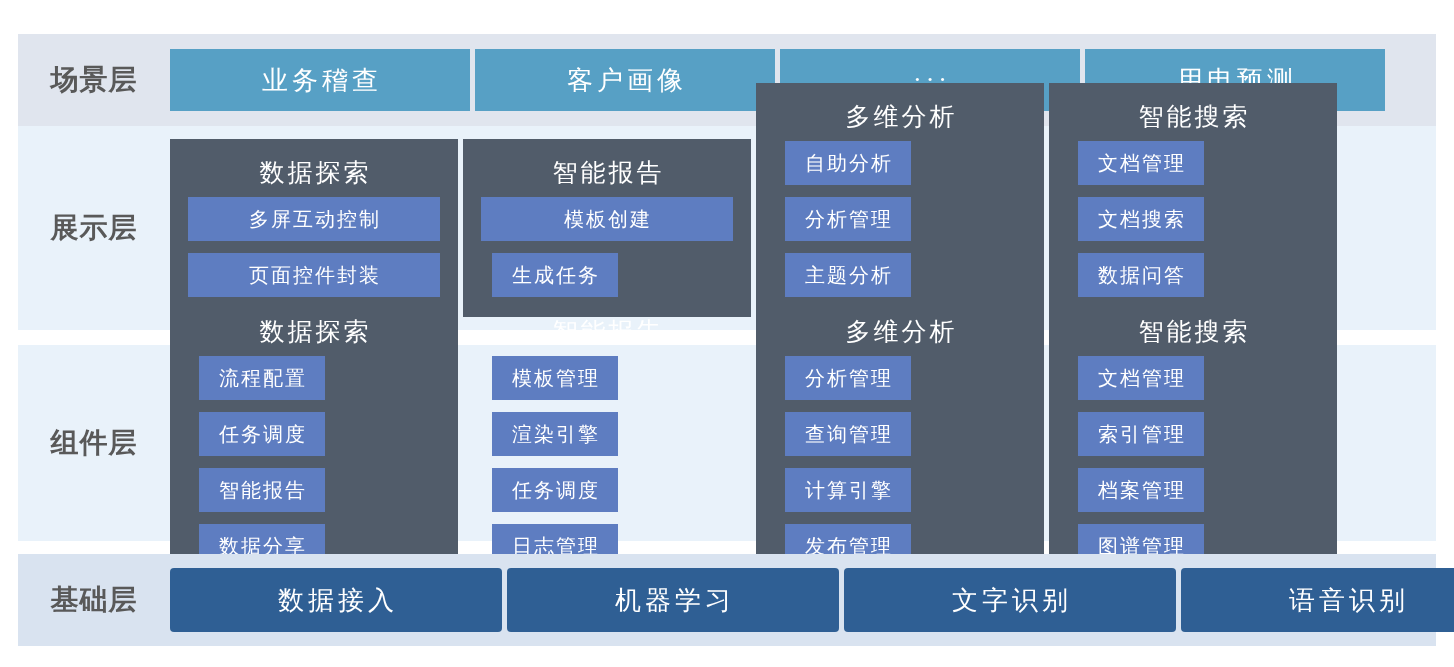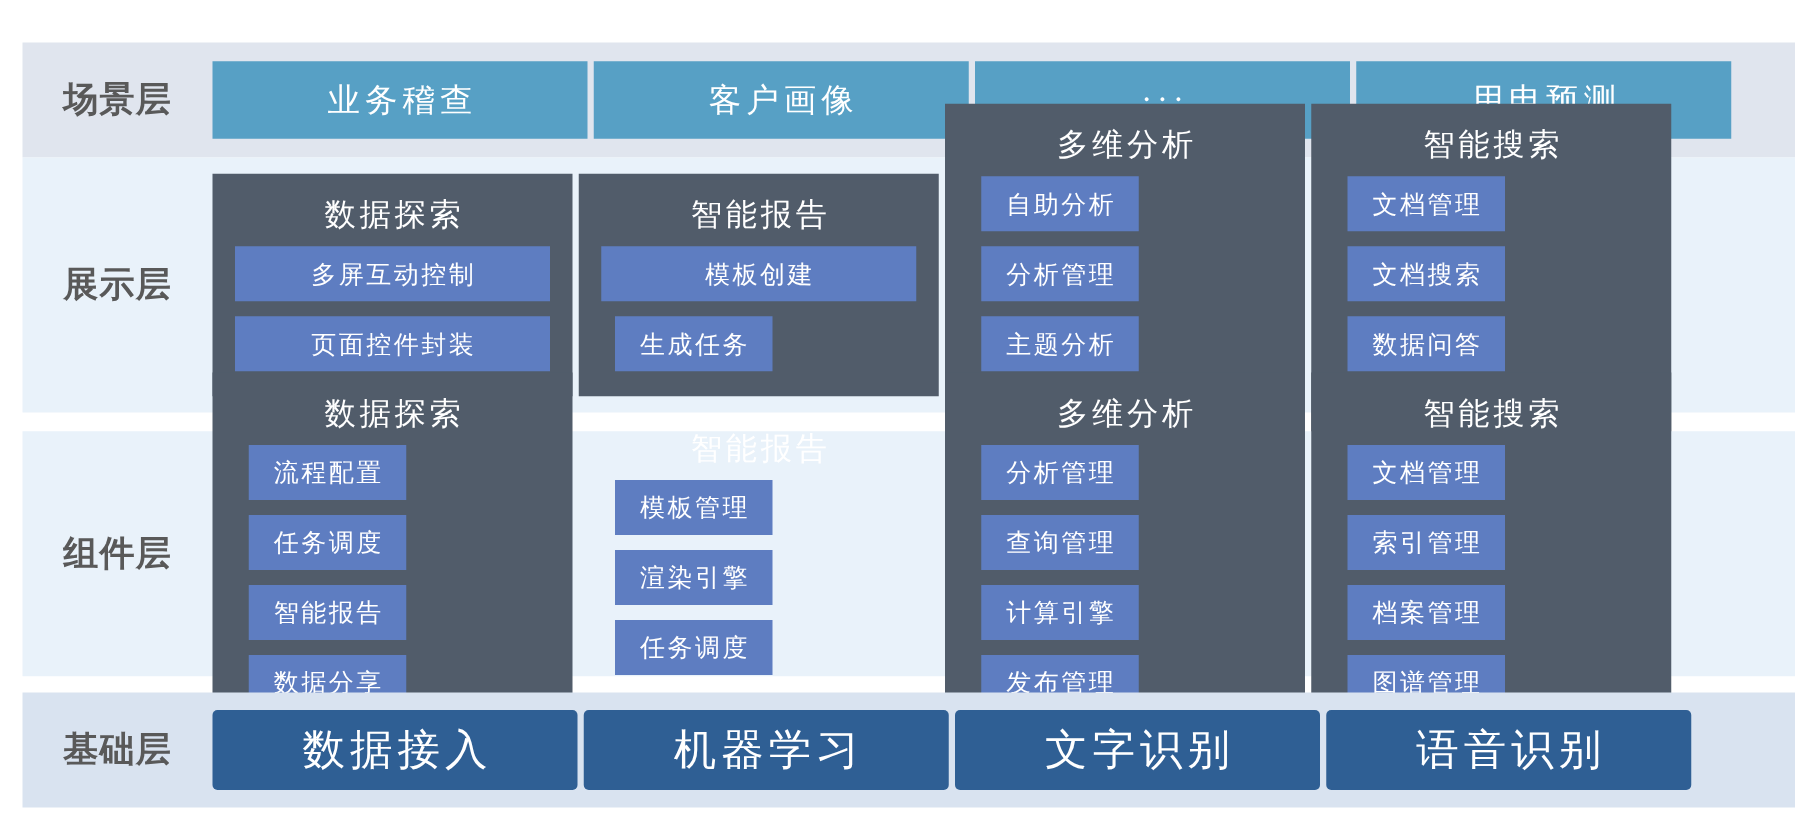--- a/index.html
+++ b/index.html
@@ -35,22 +35,22 @@
   .cols { display:flex; gap:5px; align-items:center; }
 
   .serif { font-family:"Liberation Serif", "DejaVu Serif", serif; }
 
   .scene-box {
     width:300px; height:62px; background:var(--scene-box);
     color:var(--box-text); font-size:26px; letter-spacing:4px; text-indent:4px;
     display:flex; align-items:center; justify-content:center;
   }
   .base-box {
-    width:292px; height:64px; background:var(--base-box); border-radius:4px;
-    color:var(--box-text); font-size:34px; letter-spacing:4px; text-indent:4px;
+    width:332px; height:64px; background:var(--base-box); border-radius:4px;
+    color:var(--box-text); font-size:26px; letter-spacing:4px; text-indent:4px;
     display:flex; align-items:center; justify-content:center;
   }
   .group {
     width:288px; background:var(--group-bg);
     padding:10px 18px 20px 18px;
   }
   .group.noback { background:transparent; }
   .group-title {
     display:block; text-align:center; color:var(--box-text);
     font-size:25px; letter-spacing:3px; text-indent:3px;
@@ -136,20 +136,21 @@
           <div class="item half serif">数据分享</div>
         </div>
       </div>
 
       <div class="group noback">
         <span class="group-title serif">智能报告</span>
         <div class="items">
           <div class="item half serif">模板管理</div>
           <div class="item half serif">渲染引擎</div>
           <div class="item half serif">任务调度</div>
+          <div class="item half serif">日志管理</div>
         </div>
       </div>
 
       <div class="group">
         <span class="group-title serif">多维分析</span>
         <div class="items">
           <div class="item half serif">分析管理</div>
           <div class="item half serif">查询管理</div>
           <div class="item half serif">计算引擎</div>
           <div class="item half serif">发布管理</div>

